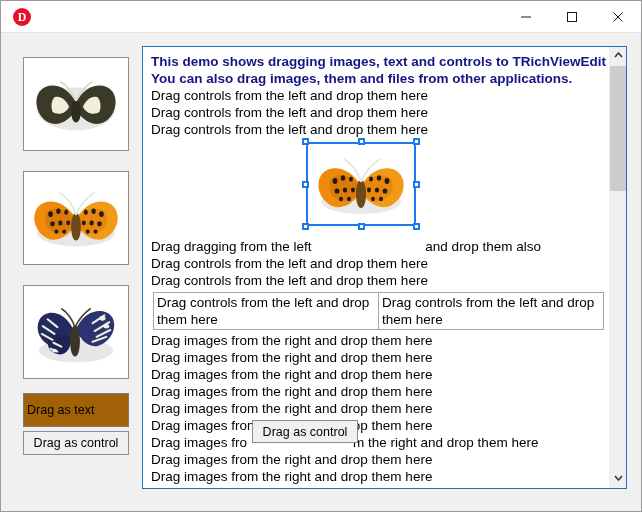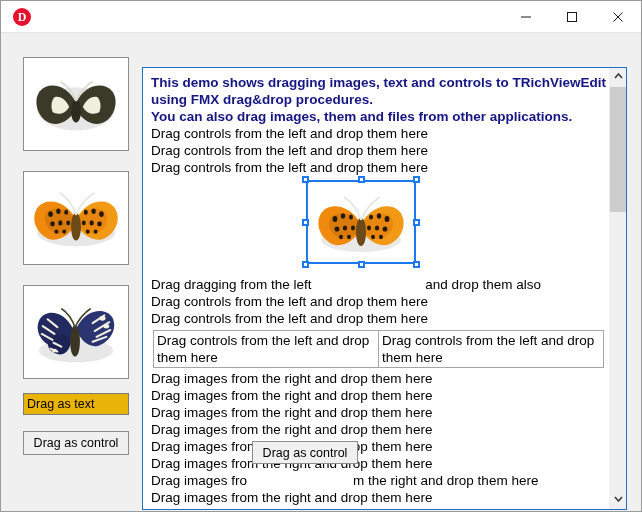--- a/index.html
+++ b/index.html
@@ -98,47 +98,47 @@
   #thumb-2 { top: 138px; }
   #thumb-3 { top: 252px; }
   .thumb svg { display: block; width: 100%; height: 100%; }
 
   #drag-text-input {
     position: absolute;
     left: 22px; top: 360px;
     width: 106px;
     height: 22px;
     box-sizing: border-box;
-    background: #eab308;
+    background: #a16207;
     border: 1px solid #7a7a7a;
     font-family: "Liberation Sans", sans-serif;
     font-size: 12.5px;
     color: #000000;
-    padding: 4px 3px;
+    padding: 16px 3px;
     outline: none;
   }
   #drag-control-button {
     position: absolute;
     left: 22px; top: 398px;
     width: 106px;
     height: 24px;
     box-sizing: border-box;
     background: #f0f0f0;
     border: 1px solid #8d8d8d;
     font-family: "Liberation Sans", sans-serif;
     font-size: 12.5px;
     color: #000000;
     text-align: center;
     cursor: default;
   }
 
   
   #editor-frame {
     position: absolute;
-    left: 141px; top: 66px;
+    left: 141px; top: 45px;
     width: 485px;
     height: 443px;
     box-sizing: border-box;
     background: #ffffff;
     border: 1px solid #1b72c4;
     overflow: hidden;
   }
   #editor-content {
     position: absolute;
     left: 0; top: 0;
@@ -384,21 +384,20 @@
     <input id="drag-text-input" type="text" value="Drag as text" style="">
 
     <button id="drag-control-button">Drag as control</button>
   </div>
 
   <div id="editor-frame">
 
     <div id="editor-content">
 
       <div class="hline heading">This demo shows dragging images, text and controls to TRichViewEdit</div>
-      <div class="hline heading">using FMX drag&amp;drop procedures.</div>
       <div class="hline heading">You can also drag images, them and files from other applications.</div>
 
       <div class="hline">Drag controls from the left and drop them here</div>
       <div class="hline">Drag controls from the left and drop them here</div>
       <div class="hline">Drag controls from the left and drop them here</div>
 
       <div id="inline-image-row">
         <div id="selected-image-wrap">
           <svg viewBox="0 0 106 80">
             <g>

